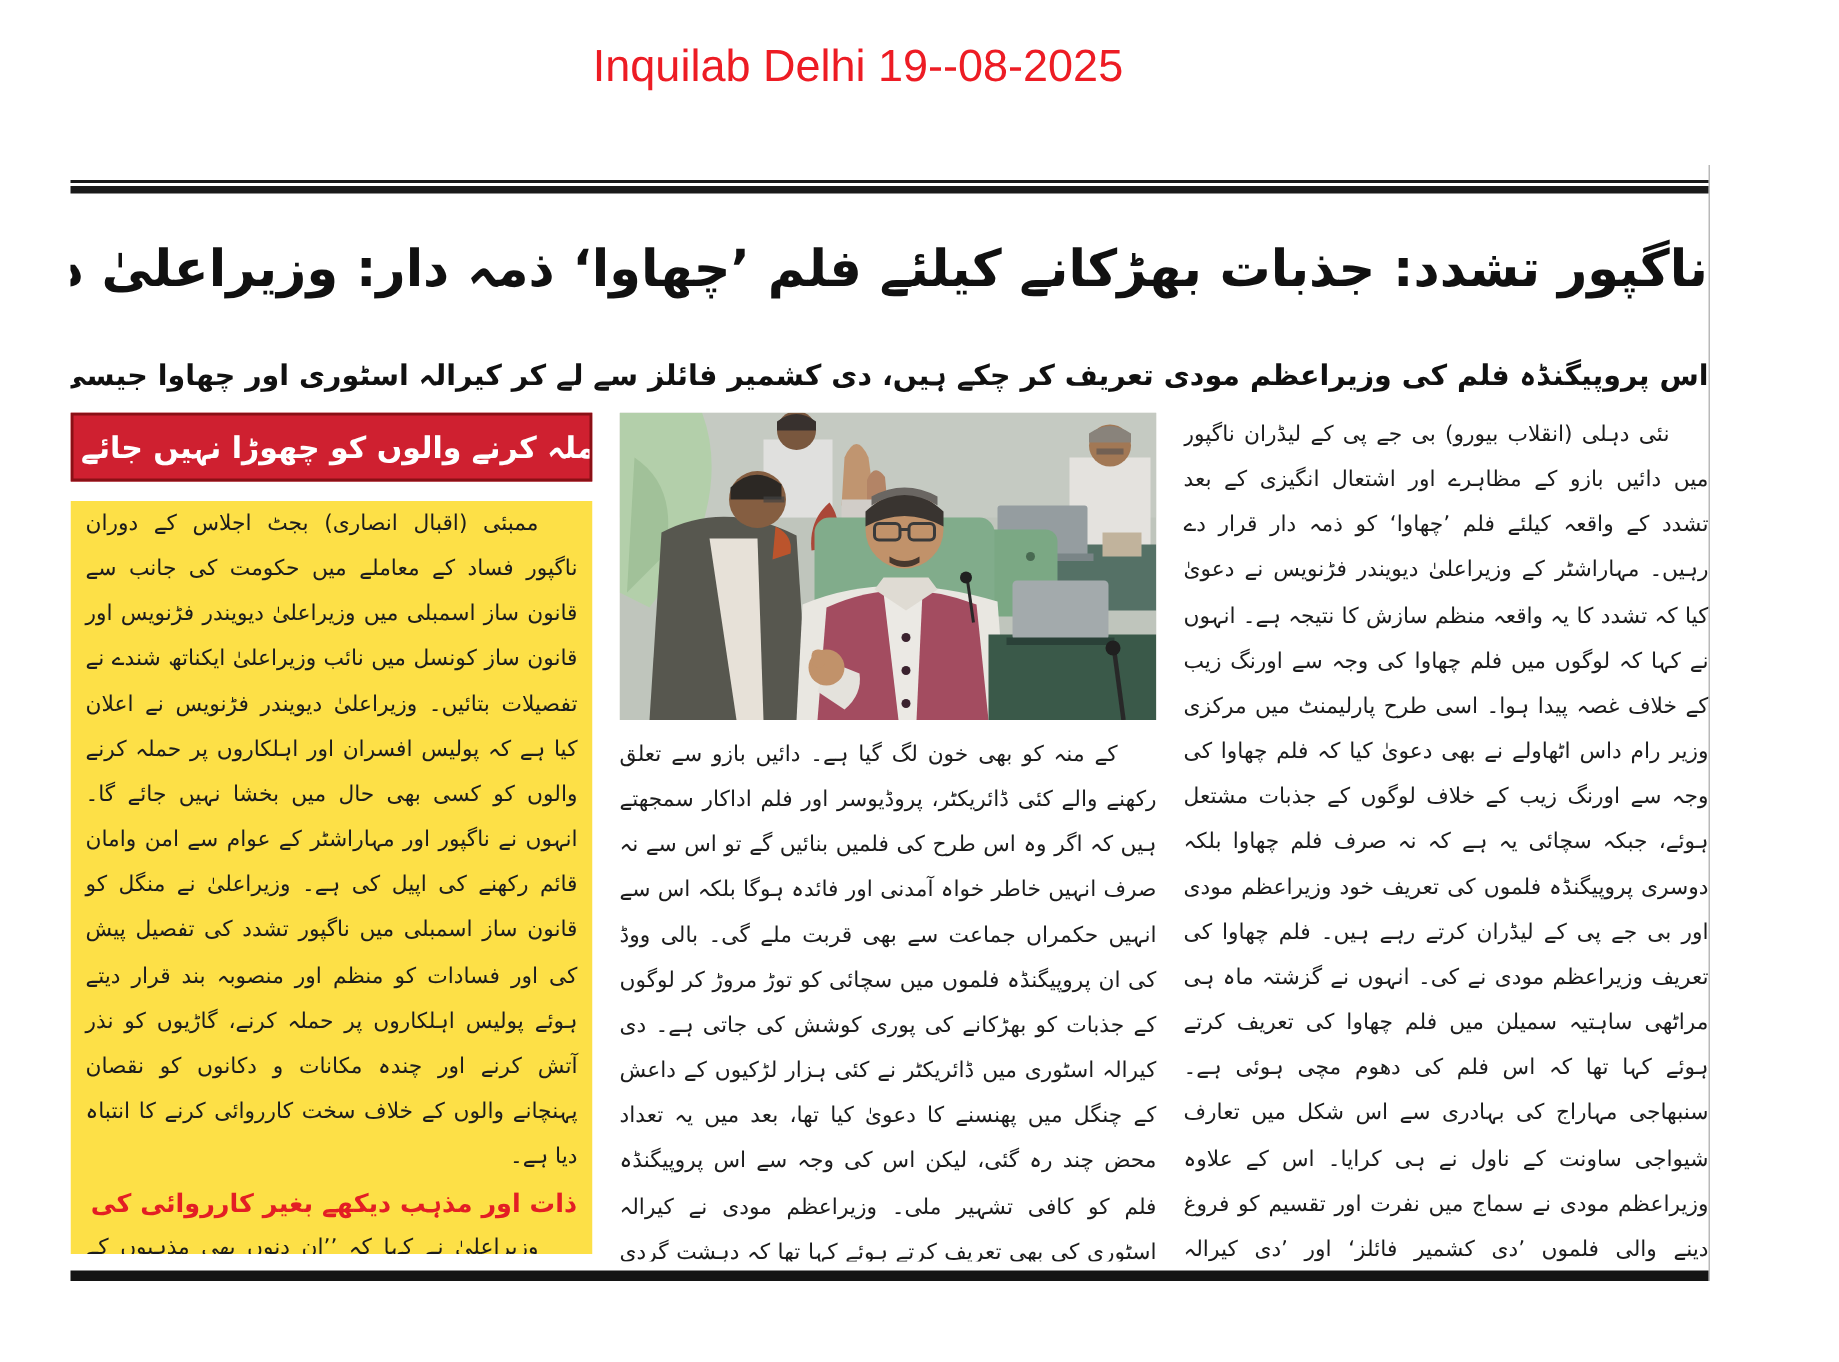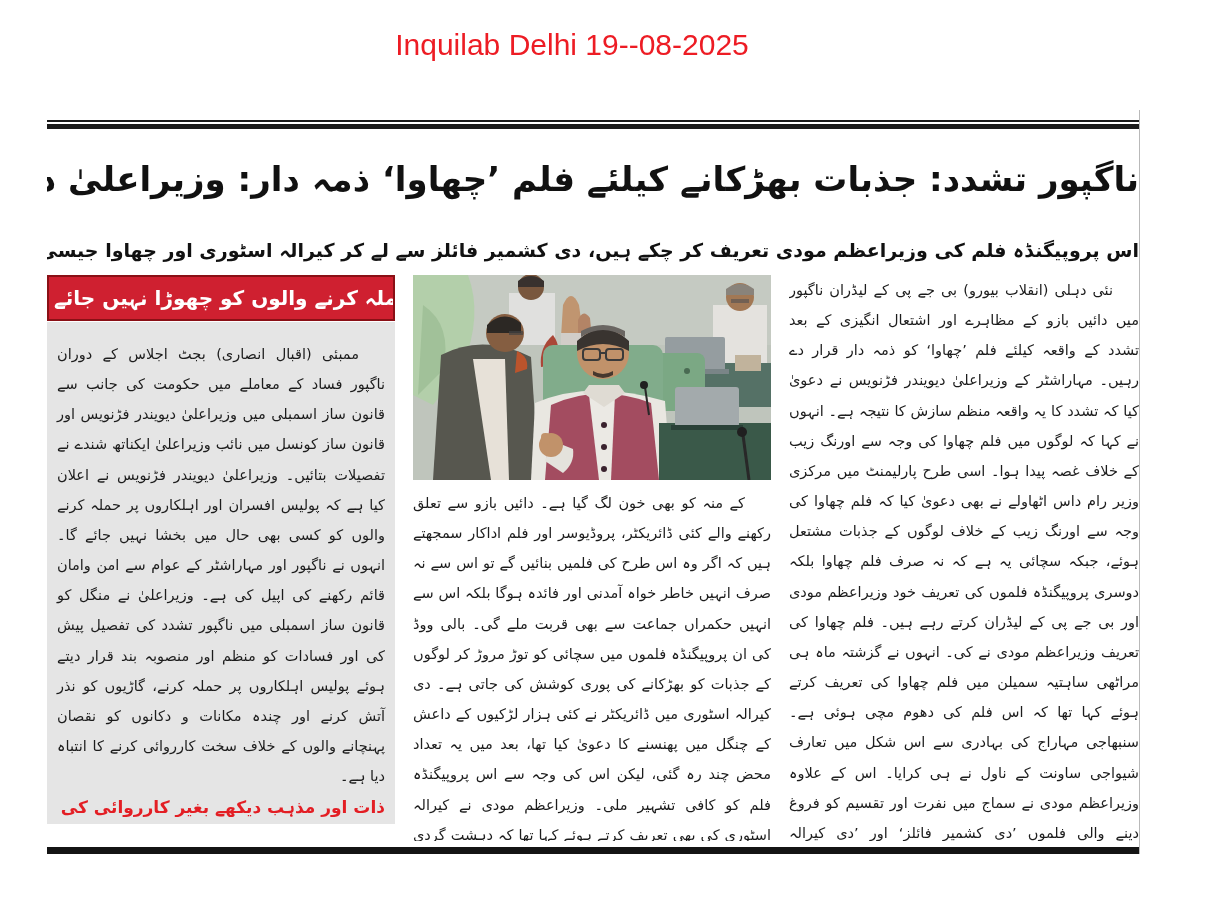--- a/index.html
+++ b/index.html
@@ -20,21 +20,21 @@
   .col{overflow:hidden;}
   .col-lead{width:350px;}
   .col-photo{width:358px;}
   .col-sidebar{width:348px;}
   .body-text{direction:rtl;text-align:justify;font-size:14.5px;line-height:2.08;
         color:#1c1c1c;margin:0;text-indent:26px;}
   .photo{width:358px;height:205px;margin-bottom:8px;overflow:hidden;background:#c9cfc6;}
   .red-box{background:#cf2030;border:2px solid #8a1016;color:#ffffff;height:42px;
         display:flex;align-items:center;justify-content:center;font-size:20px;
         font-weight:bold;direction:rtl;white-space:nowrap;overflow:hidden;}
-  .cream{background:#e5e5e5;margin-top:1px;padding:17px 10px;height:502px;
+  .cream{background:#fde047;margin-top:13px;padding:0 10px;height:502px;
         box-sizing:border-box;overflow:hidden;}
   .cream .body-text{font-size:14.5px;}
   .red-subhead{color:#e31e24;font-weight:bold;text-align:center;font-size:17px;
         direction:rtl;margin:6px 0 4px 0;white-space:nowrap;overflow:hidden;}
   .bottom-rule{height:7px;background:#141414;margin-top:6px;}
 </style>
 </head>
 <body>
 
 <div class="page">

